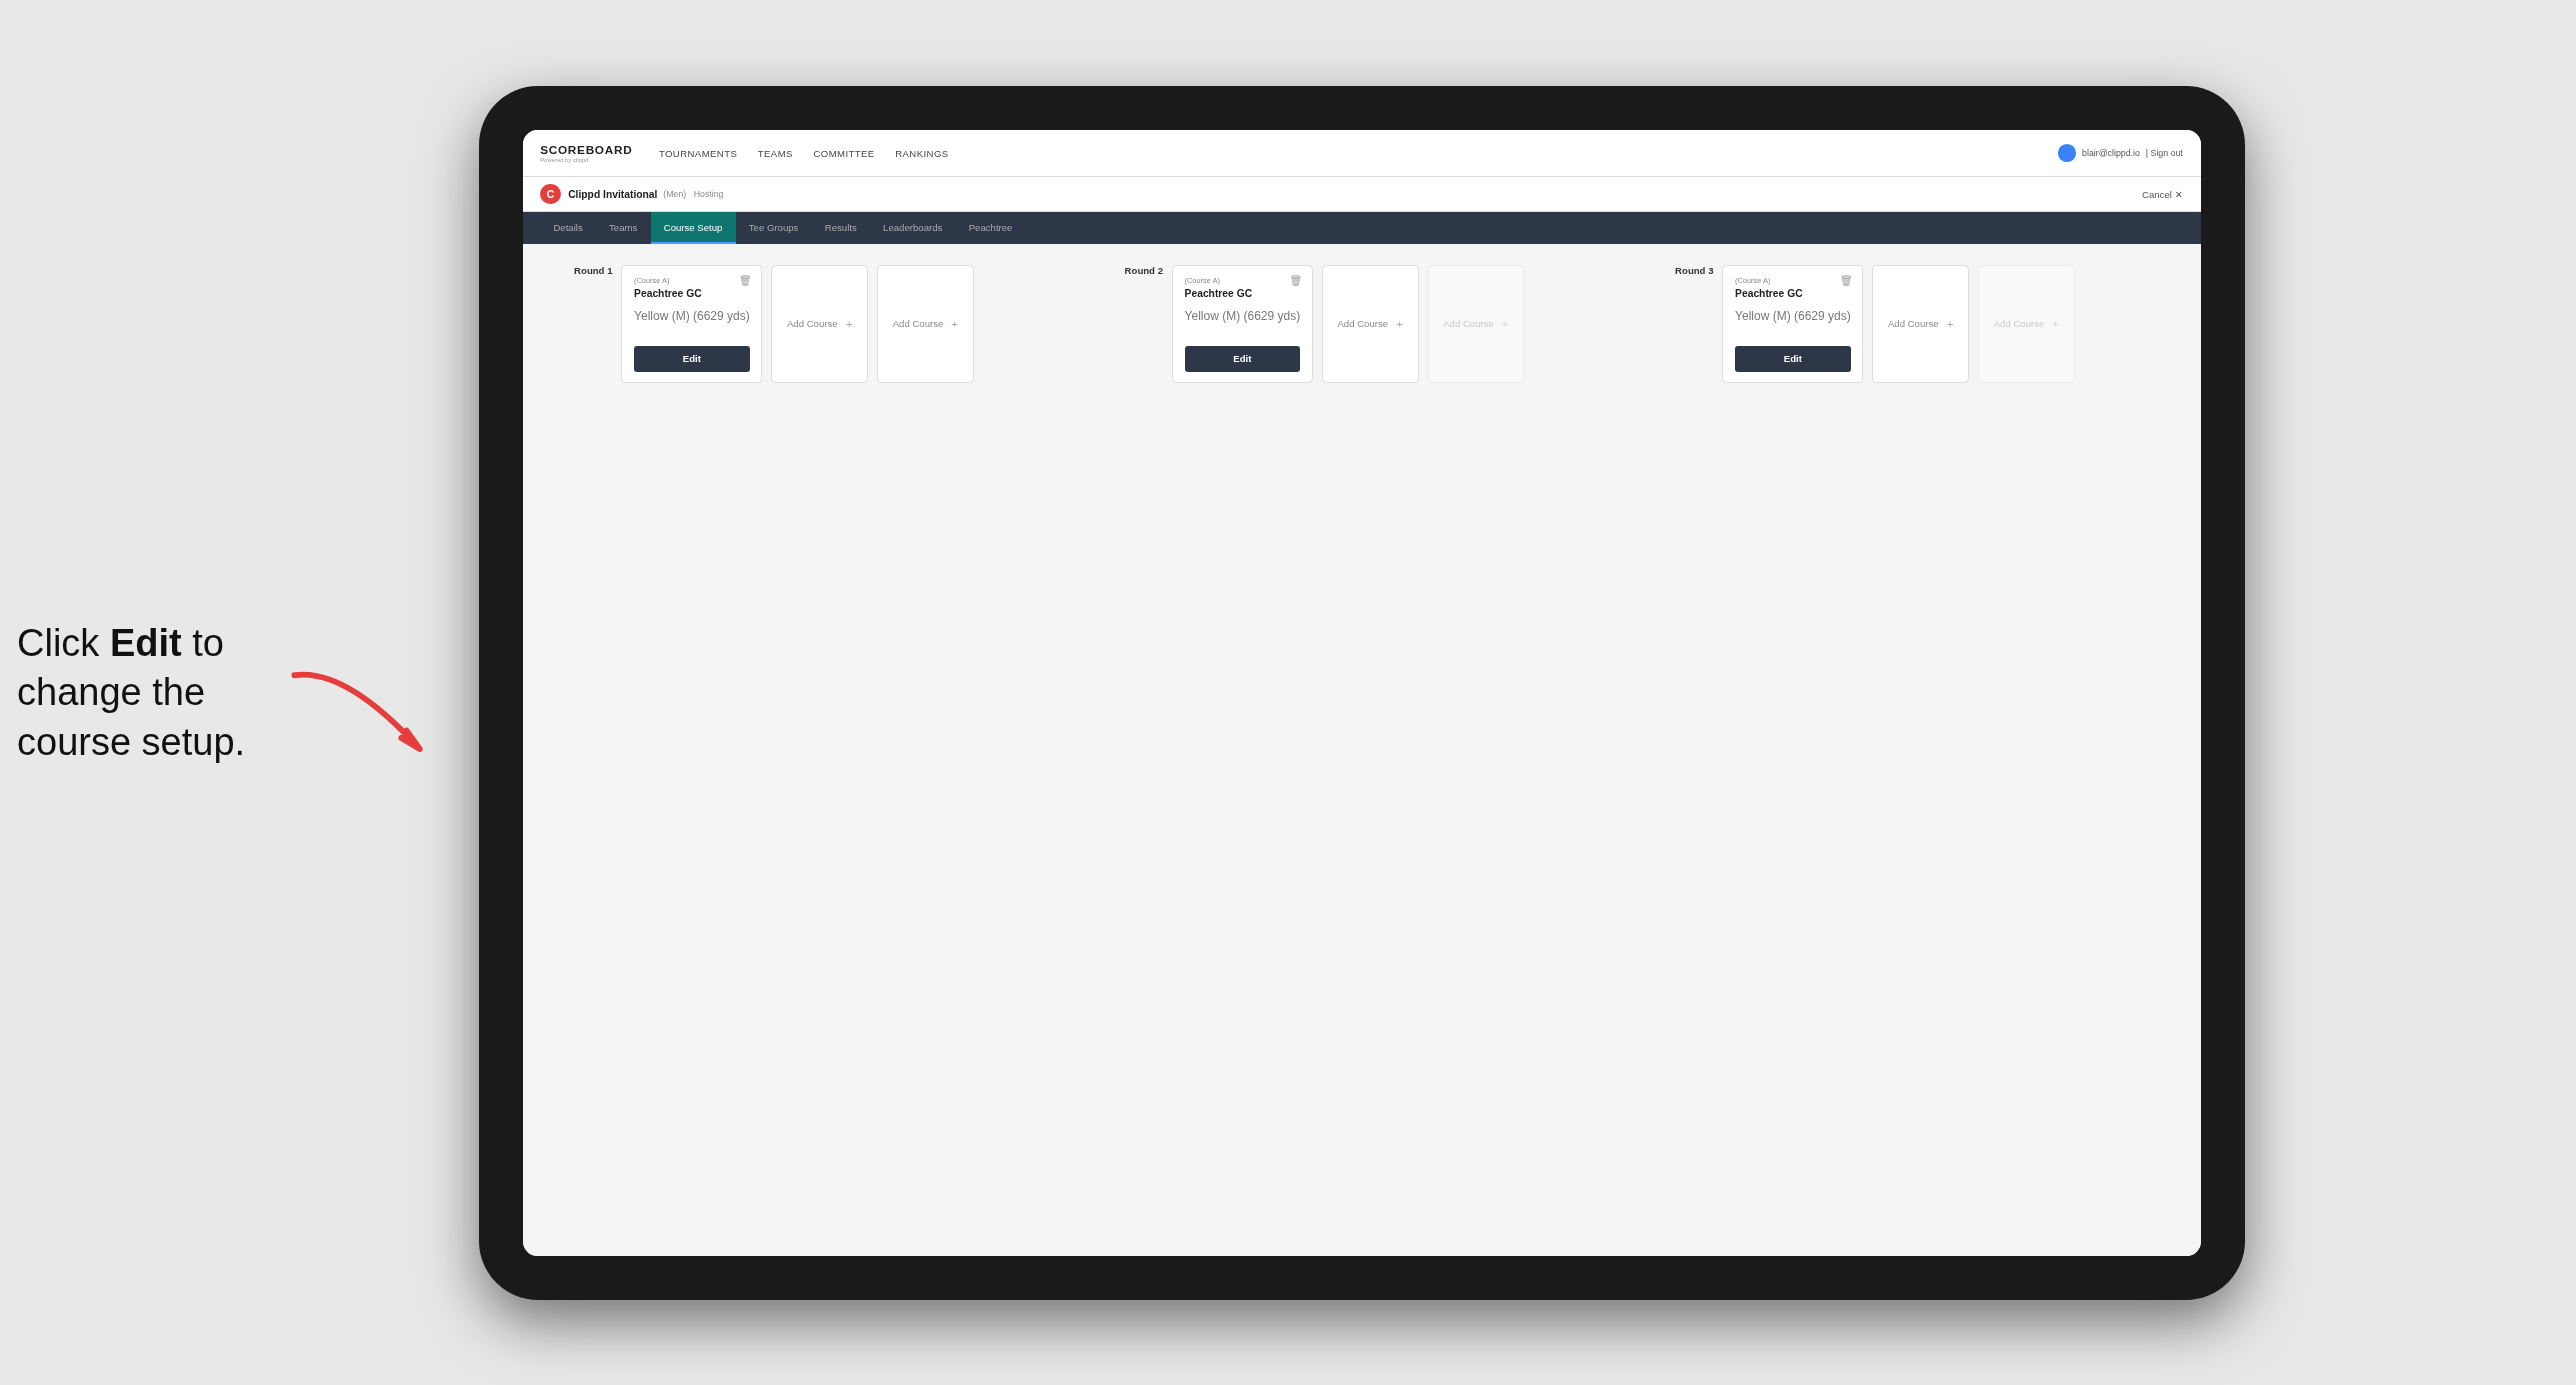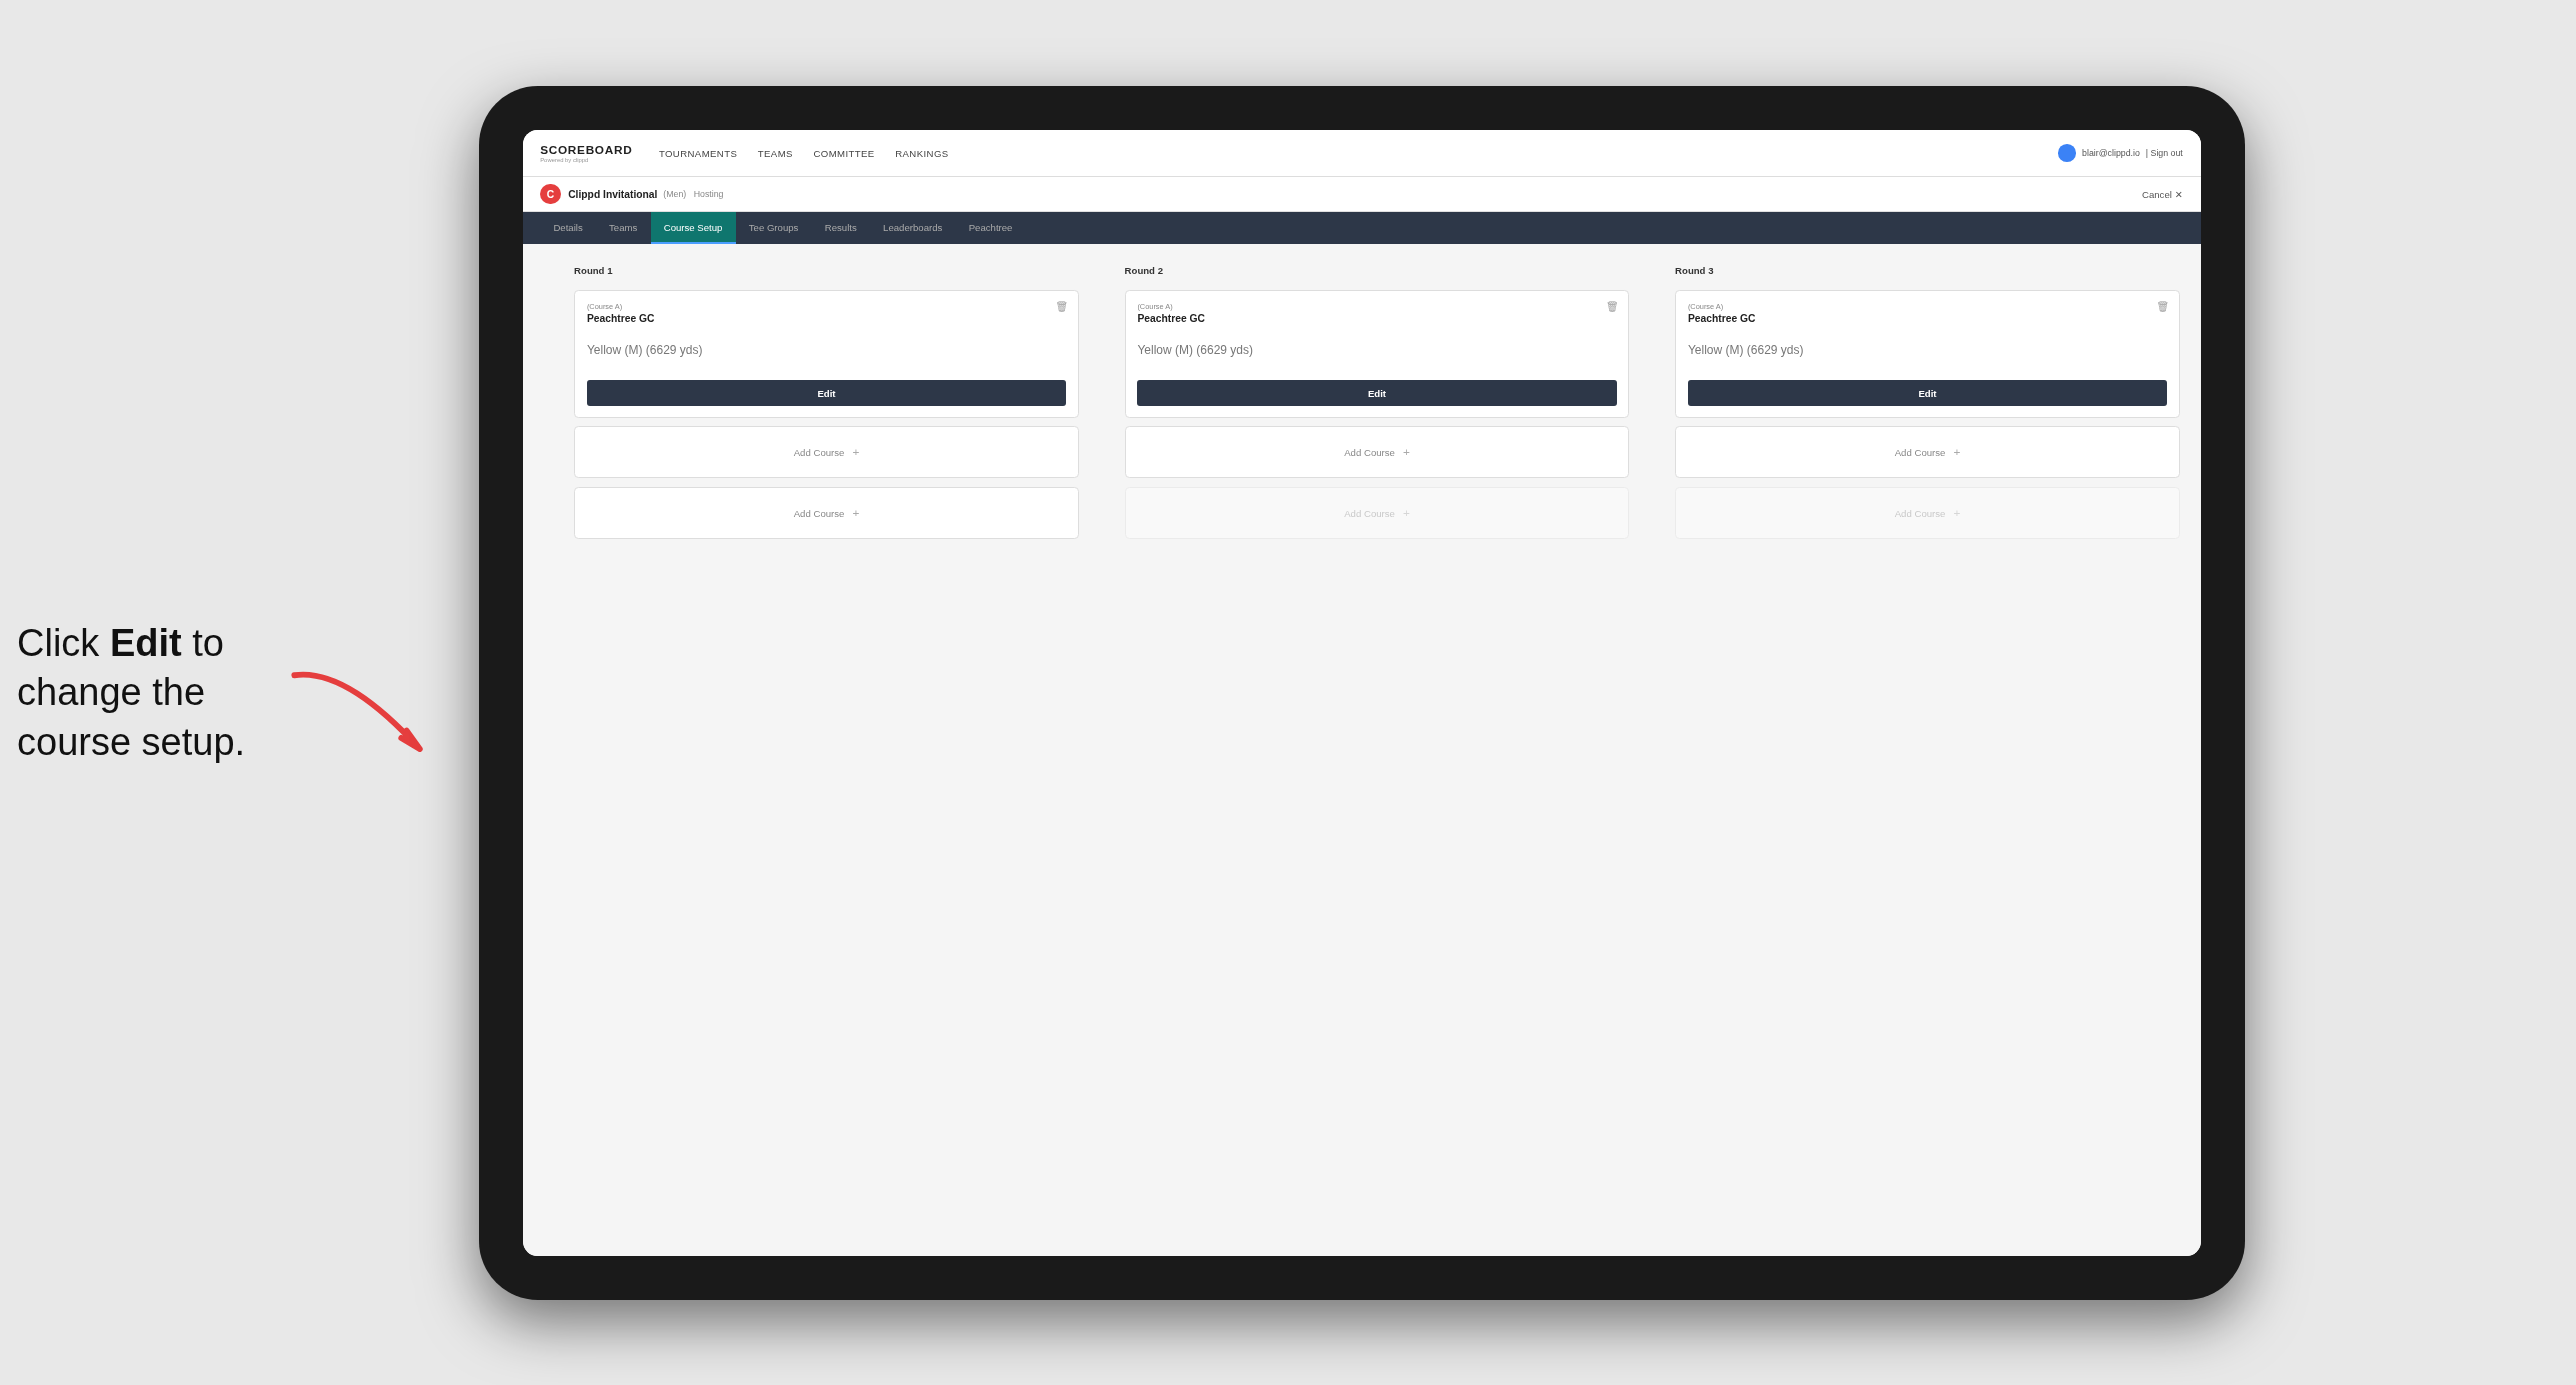--- a/index.html
+++ b/index.html
@@ -206,21 +206,21 @@
 
     
     .rounds-grid {
       display: grid;
       grid-template-columns: 1fr 1fr 1fr;
       gap: 14.7px;
     }
 
     .round-col {
       display: flex;
-      flex-direction: column;
+      flex-direction: row;
       gap: 8.8px;
       padding-left: 31px;
     }
 
     .round-label {
       font-size: 9.6px;
       font-weight: 600;
       color: #333;
       margin-bottom: 5.9px;
     }
@@ -235,21 +235,21 @@
     }
     .course-tag {
       font-size: 7.4px;
       color: #888;
       margin-bottom: 2.9px;
     }
     .course-name {
       font-size: 10.3px;
       font-weight: 700;
       color: #222;
-      margin-bottom: 19px;
+      margin-bottom: 10px;
     }
     .course-tee {
       font-size: 12px;
       color: #777;
       margin-bottom: 23px;
     }
     .delete-icon {
       position: absolute;
       top: 7.4px;
       right: 8.8px;

